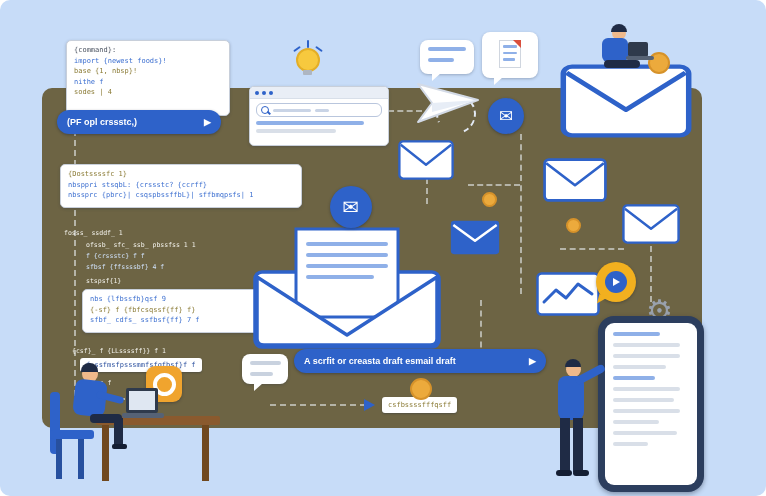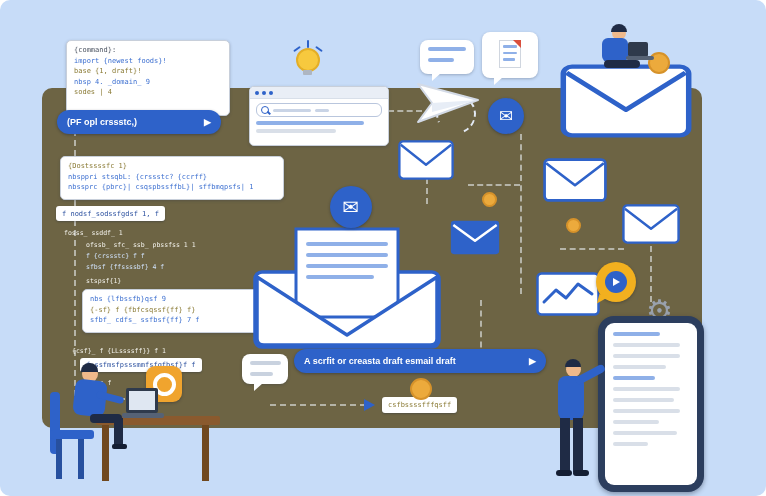--- a/index.html
+++ b/index.html
@@ -125,40 +125,37 @@
   <div class="abs dash-v" style="left:650px;top:246px;height:56px"></div>
   <div class="abs dash-h" style="left:560px;top:248px;width:64px"></div>
   <div class="abs dash-h" style="left:270px;top:404px;width:96px"></div>
   <div class="abs dash-v" style="left:480px;top:300px;height:58px"></div>
   <div class="abs dash-h" style="left:98px;top:398px;width:48px"></div>
   <div class="abs dash-arc" style="left:436px;top:94px;width:36px;height:36px;transform:rotate(20deg)"></div>
 
   <div class="abs codebox" style="left:66px;top:40px;width:164px;height:76px">
     <div class="c-dark">{command}:</div>
     <div class="c-blue">import {newest foods}!</div>
-    <div class="c-olive">base {1, draft}!</div>
-    <div class="c-blue">nbsp 4. _domain_ 9</div>
+    <div class="c-olive">base {1, nbsp}!</div>
+    <div class="c-blue">nithe f</div>
     <div class="c-olive">sodes | 4</div>
   </div>
 
   <div class="abs pill" style="left:57px;top:110px;width:164px;height:24px">
     <span>(PF opl crssstc,)</span>
     <span>▶</span>
   </div>
 
 
-  <div class="abs codebox" style="left:60px;top:156px;width:224px;height:44px">
+  <div class="abs codebox" style="left:60px;top:164px;width:242px;height:44px">
     <div class="c-olive">{Dostssssfc 1}</div>
     <div class="c-blue">nbsppri stsqbL: {crssstc? {ccrff}</div>
     <div class="c-blue">nbssprc {pbrc}| csqspbssffbL}| sffbmqpsfs| 1</div>
   </div>
 
-  <div class="abs chip" style="left:56px;top:206px;height:15px">
-    <span>f nodsf_sodssfgdsf 1, f</span>
-  </div>
   <div class="abs pt pt-white" style="left:64px;top:228px">fosss_ ssddf_ 1</div>
 
   <div class="abs" style="left:86px;top:240px">
     <div class="pt pt-white">ofssb_ sfc_ ssb_ pbssfss 1 1</div>
     <div class="pt pt-blue">f {crssstc} f f</div>
     <div class="pt pt-blue">sfbsf {ffssssbf} 4 f</div>
   </div>
   <div class="abs pt pt-white" style="left:86px;top:276px">stspsf{1}</div>
 
   <div class="abs codebox" style="left:82px;top:289px;width:186px;height:44px">

